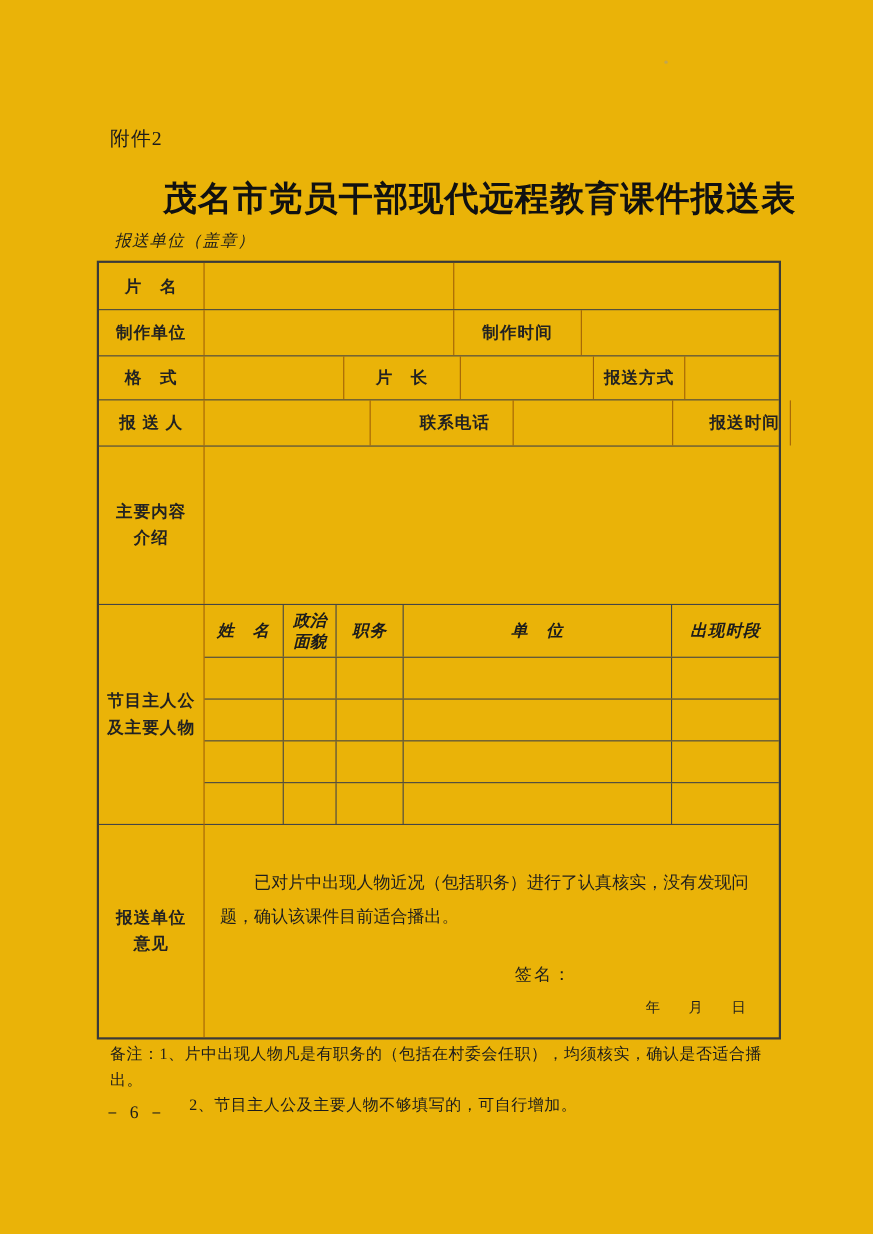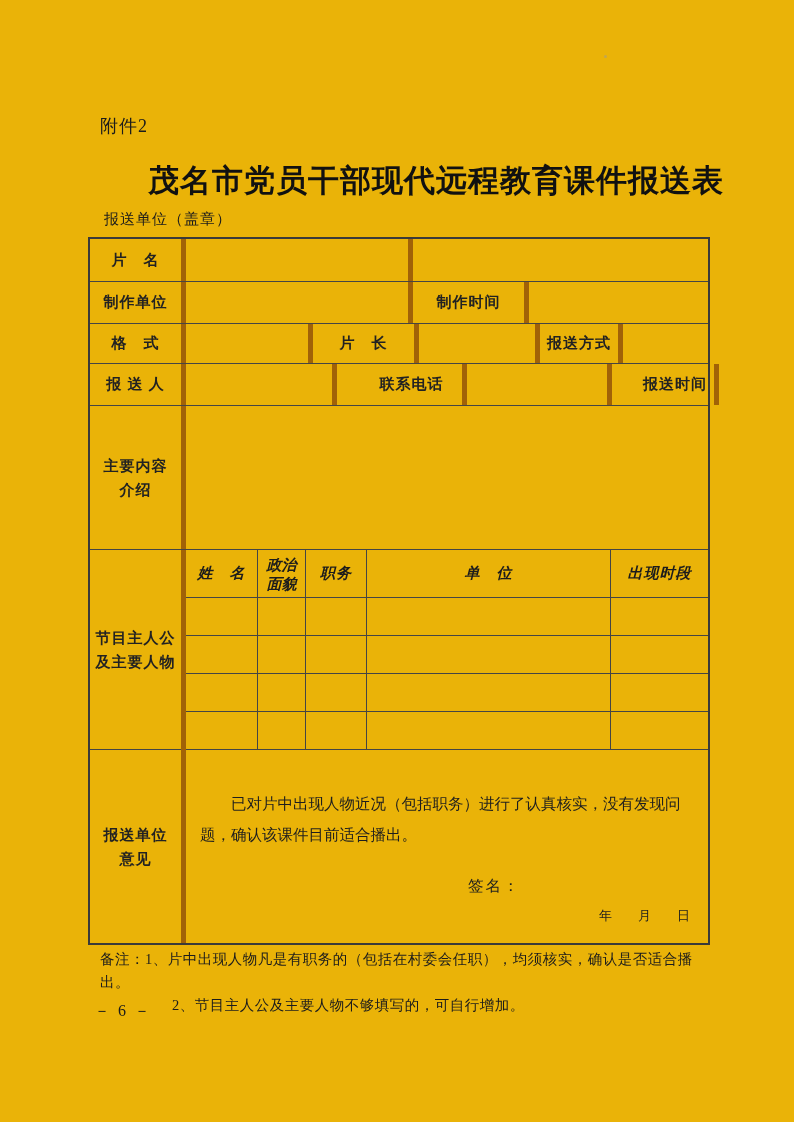--- a/index.html
+++ b/index.html
@@ -12,56 +12,56 @@
     position:absolute; left:100px; top:114px;
     font-size:18px; font-family:"Liberation Serif", serif; letter-spacing:1px;
   }
   .doc-title {
     position:absolute; left:0; top:160px; width:100%;
     text-align:center; font-size:31px; font-weight:bold;
     font-family:"Liberation Sans", sans-serif; letter-spacing:1px; color:#111;margin-left:39px;
   }
   .seal-note {
     position:absolute; left:104px; top:210px;
-    font-size:15px; letter-spacing:1px;
+    font-size:15px; font-style:italic; letter-spacing:1px;
   }
   
   .form {
     position:absolute; left:88px; top:237px; width:622px; height:708px;
     border:2px solid #3a3a3a; box-sizing:border-box;
     display:flex; flex-direction:column;
     font-family:"Liberation Sans", sans-serif;
   }
   .frow { display:grid; box-sizing:border-box; border-bottom:1px solid #454545; flex:none; }
   .frow.last { border-bottom:none; flex:1; }
   .r2 { grid-template-columns:96px 227px 116px 1fr; }
   .r3 { grid-template-columns:96px 127px 106px 121px 83px 1fr; }
   .rwide { grid-template-columns:96px 1fr; }
   .cell {
-    border-right:5px solid #a16207; box-sizing:border-box;
+    border-right:1px solid #a16207; box-sizing:border-box;
     display:flex; align-items:center; justify-content:center;
   }
   .cell:last-child { border-right:none; }
   .lbl { font-size:15px; font-weight:600; color:#222; letter-spacing:1px; text-align:center; }
   .lbl2 { flex-direction:column; line-height:24px; }
   .val { }
   
   .cast-right { display:flex; flex-direction:column; border-right:none; padding:0; align-items:stretch; justify-content:flex-end;font-style:italic; }
   .cast-grid { display:grid; grid-template-columns:72px 48px 61px 244px 1fr; box-sizing:border-box; border-bottom:1px solid #454545; }
   .cast-right .cast-grid:last-child { border-bottom:none; }
   .cast-head { height:48px; }
   .cast-data { height:38px; }
   .ccell { border-right:1px solid #454545; box-sizing:border-box; display:flex; align-items:center; justify-content:center; }
   .ccell:last-child { border-right:none; }
   .chead { font-size:15px; font-weight:600; letter-spacing:1px; }
   .chead.two { flex-direction:column; line-height:19px; letter-spacing:0; }
   
   .opinion-body {
-    display:block; padding:38px 0 0 14px;
-    font-family:Liberation Sans, sans-serif; font-size:15.5px; color:#1e1e1e;
+    display:block; padding:38px 12px 0 14px;
+    font-family:Liberation Mono, monospace; font-size:15.5px; color:#1e1e1e;
   }
   .opinion-text { text-indent:2em; line-height:31px; margin:0 4px 0 0; }
   .sign-line { margin-top:26px; margin-left:268px; font-size:15.5px; letter-spacing:2px; }
   .date-line { margin-top:10px; text-align:right; padding-right:18px; font-size:13px; }
   
   .notes {
     position:absolute; left:100px; top:948px; width:612px;
     font-size:14.5px; line-height:23px; letter-spacing:0.5px;
   }
   .note-line2 { margin-left:72px; }

